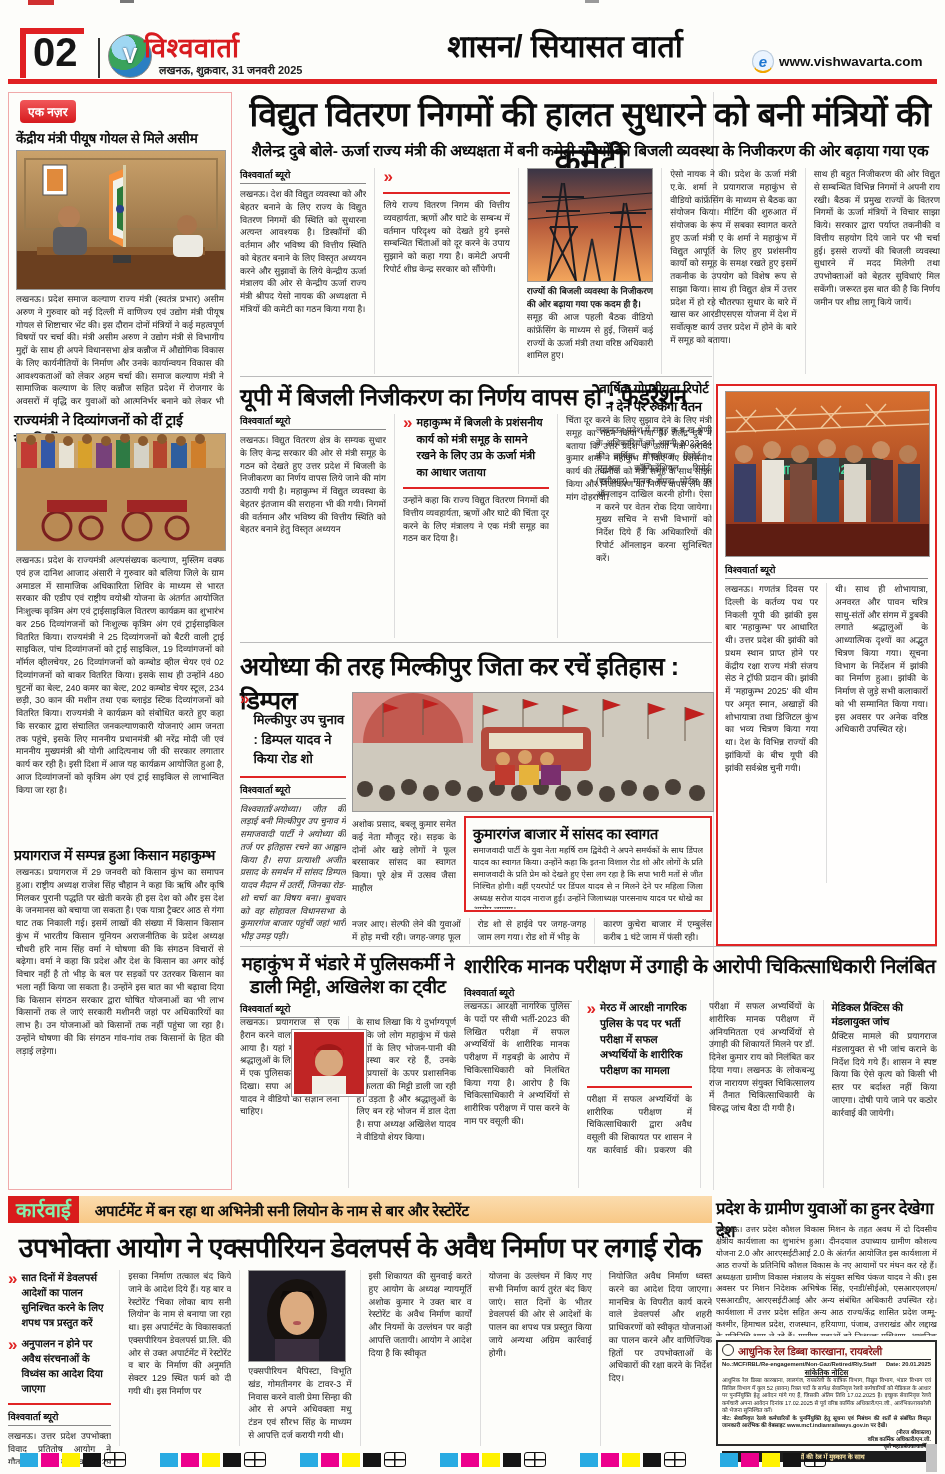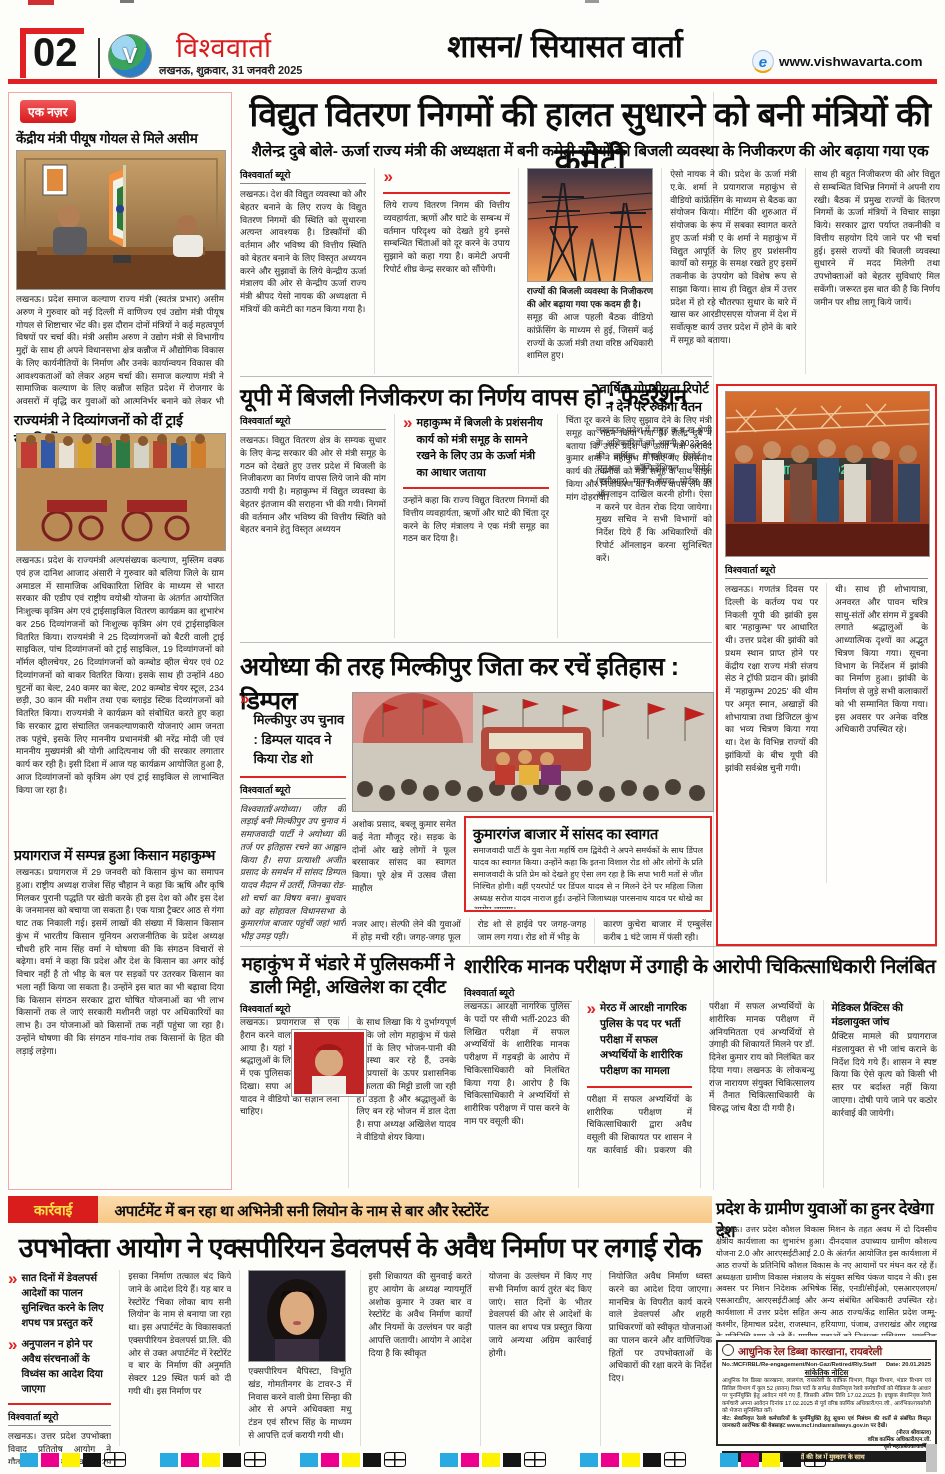--- a/index.html
+++ b/index.html
@@ -37,21 +37,21 @@
 
   <div class="abs" style="left:20px;top:28px;width:64px;height:6px;background:#e02022;"></div>
   <div class="abs" style="left:20px;top:28px;width:6px;height:50px;background:#e02022;"></div>
   <div class="abs" style="left:33px;top:30px;font-size:40px;font-weight:bold;color:#161616;">02</div>
   <div class="abs" style="left:98px;top:38px;width:2px;height:40px;background:#333;"></div>
   <div class="abs" style="left:108px;top:34px;width:42px;height:42px;border-radius:50%;
               background:radial-gradient(circle at 35% 30%,#9fd7f2 0 30%,#3aa35c 31% 55%,#2b7fc2 56% 100%);
               border:1px solid #888;display:flex;align-items:center;justify-content:center;">
     <span style="color:#fff;font-weight:bold;font-size:22px;text-shadow:0 0 2px #124;">V</span>
   </div>
-  <div class="abs" style="left:176px;top:28px;font-size:27px;font-weight:normal;color:#d81b1f;letter-spacing:0.5px;">विश्ववार्ता</div>
+  <div class="abs" style="left:144px;top:28px;font-size:27px;font-weight:bold;color:#d81b1f;letter-spacing:0.5px;">विश्ववार्ता</div>
   <div class="abs" style="left:159px;top:62px;font-size:11px;font-weight:bold;color:#222;">लखनऊ,   शुक्रवार, 31 जनवरी 2025</div>
   <div class="abs head center" style="left:370px;top:24px;width:390px;font-size:31px;">शासन/ सियासत वार्ता</div>
   <div class="abs" style="left:752px;top:50px;display:flex;align-items:center;gap:5px;">
     <span style="width:20px;height:20px;border-radius:50%;background:#eaf4ff;border:1px solid #bcd;
                  color:#1b75d0;font-weight:bold;font-style:italic;font-size:15px;display:inline-flex;
                  align-items:center;justify-content:center;border-bottom:2px solid #f0a500;">e</span>
     <span style="font-size:13.5px;font-weight:bold;color:#111;">www.vishwavarta.com</span>
   </div>
   <div class="abs" style="left:8px;top:79px;width:929px;height:5px;background:#e02022;"></div>
 
@@ -345,21 +345,21 @@
       <div class="body-txt" style="height:60px;">परीक्षा में सफल अभ्यर्थियों के शारीरिक परीक्षण में चिकित्साधिकारी द्वारा अवैध वसूली की शिकायत पर शासन ने यह कार्रवाई की। प्रकरण की विस्तृत जांच के आदेश दिये गये हैं।</div>
     </div>
     <div class="body-txt" style="height:188px;">परीक्षा में सफल अभ्यर्थियों के शारीरिक मानक परीक्षण में अनियमितता एवं अभ्यर्थियों से उगाही की शिकायतें मिलने पर डॉ. दिनेश कुमार राय को निलंबित कर दिया गया। लखनऊ के लोकबन्धु राज नारायण संयुक्त चिकित्सालय में तैनात चिकित्साधिकारी के विरुद्ध जांच बैठा दी गयी है।</div>
     <div>
       <div class="head" style="font-size:10.5px;margin-bottom:2px;">मेडिकल प्रैक्टिस की मंडलायुक्त जांच</div>
       <div class="body-txt" style="height:156px;">प्रैक्टिस मामले की प्रयागराज मंडलायुक्त से भी जांच कराने के निर्देश दिये गये हैं। शासन ने स्पष्ट किया कि ऐसे कृत्य को किसी भी स्तर पर बर्दाश्त नहीं किया जाएगा। दोषी पाये जाने पर कठोर कार्रवाई की जायेगी।</div>
     </div>
   </div>
 
   <div class="abs" style="left:8px;top:1196px;width:704px;height:27px;background:linear-gradient(180deg,#fbdcae,#f8c886);display:flex;align-items:center;">
-    <span style="background:#d91c1c;color:#fde047;font-weight:bold;font-size:14px;padding:4px 26px;height:100%;box-sizing:border-box;display:inline-flex;align-items:center;">कार्रवाई</span>
+    <span style="background:#d91c1c;color:#86efac;font-weight:bold;font-size:20px;padding:4px 8px;height:100%;box-sizing:border-box;display:inline-flex;align-items:center;">कार्रवाई</span>
     <span class="head" style="font-size:15px;margin-left:16px;">अपार्टमेंट में बन रहा था अभिनेत्री सनी लियोन के नाम से बार और रेस्टोरेंट</span>
   </div>
   <div class="abs head center" style="left:8px;top:1228px;width:704px;font-size:27px;letter-spacing:-0.5px;">उपभोक्ता आयोग ने एक्सपीरियन डेवलपर्स के अवैध निर्माण पर लगाई रोक</div>
   <div class="abs cols" style="left:8px;top:1270px;width:704px;height:176px;">
     <div>
       <div style="display:flex;margin-bottom:6px;">
         <span class="qmark">»</span>
         <span class="quote-text" style="font-size:10px;">सात दिनों में डेवलपर्स आदेशों का पालन सुनिश्चित करने के लिए शपथ पत्र प्रस्तुत करें</span>
       </div>
       <div style="display:flex;">

